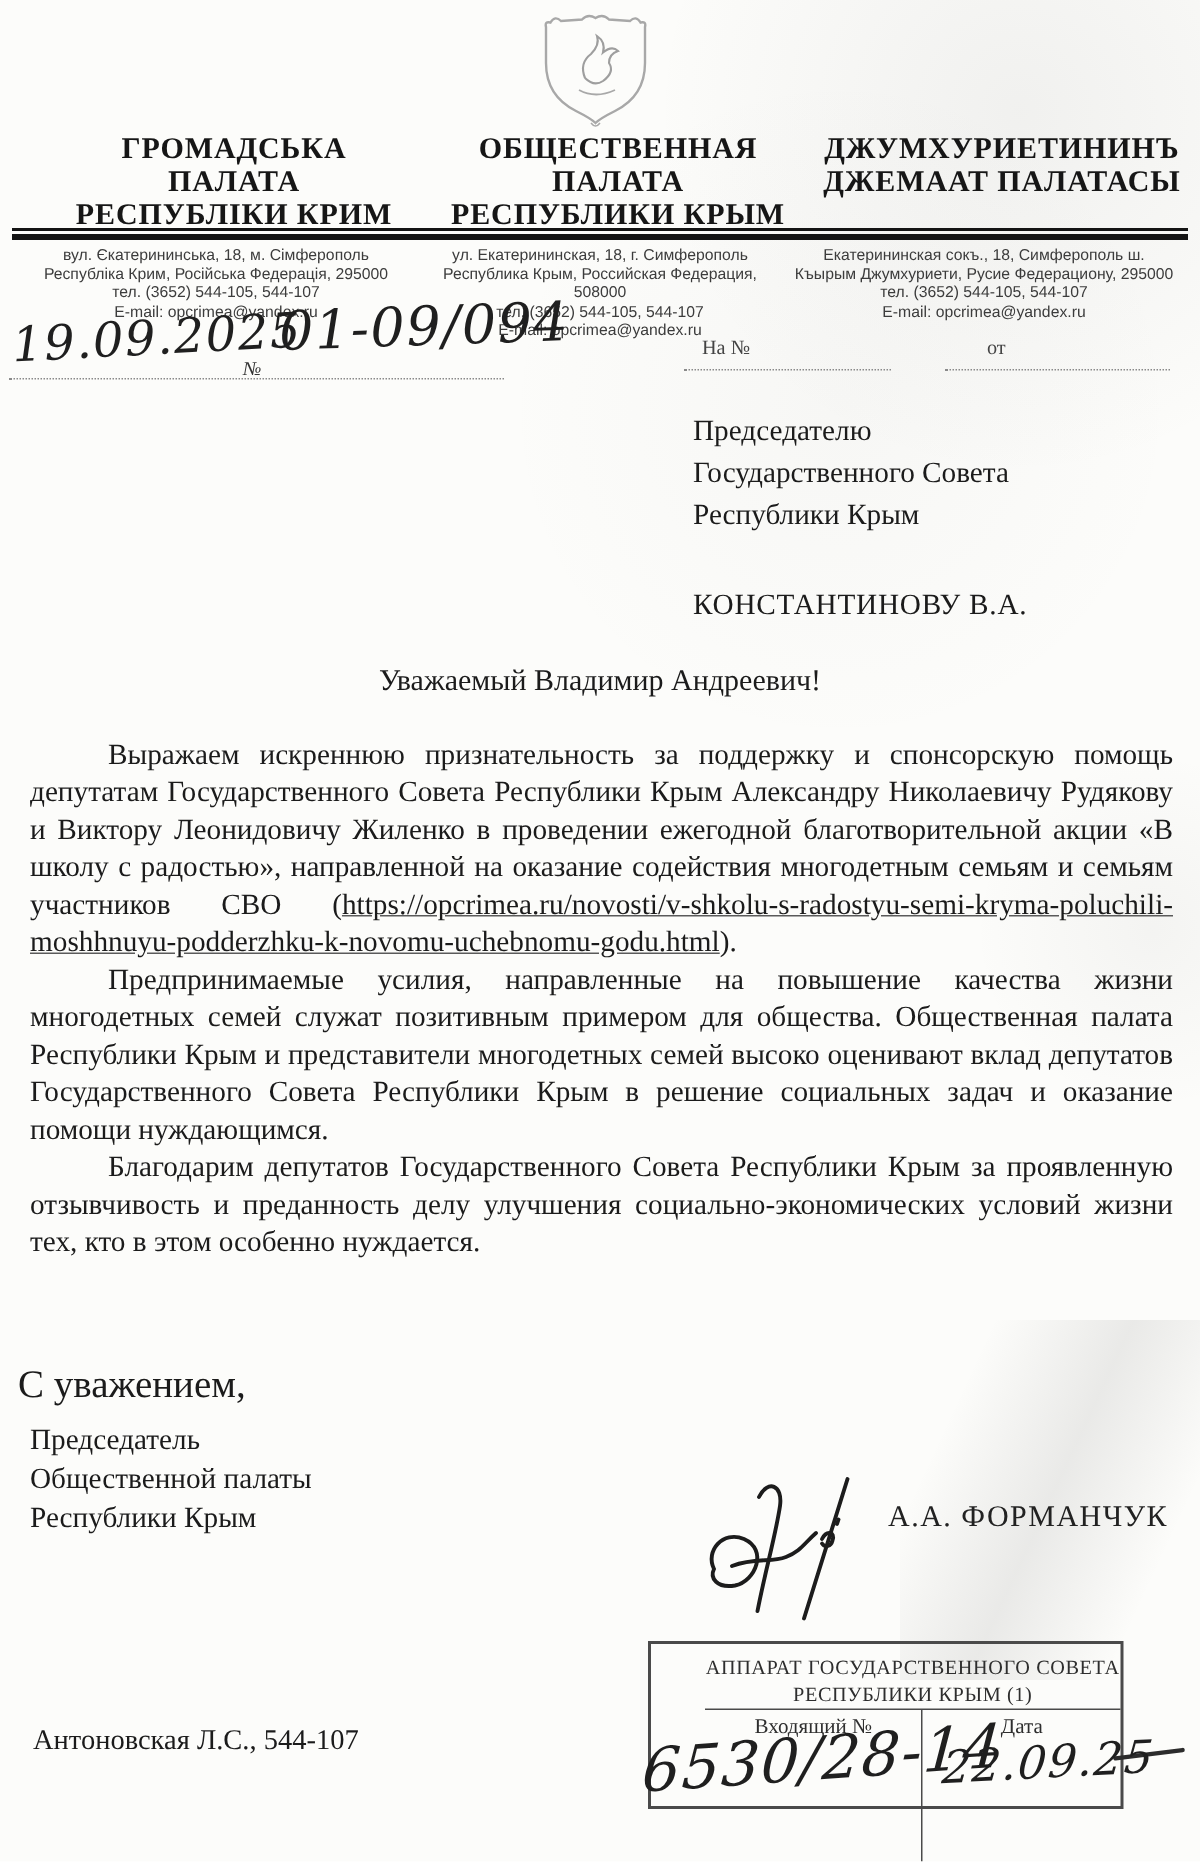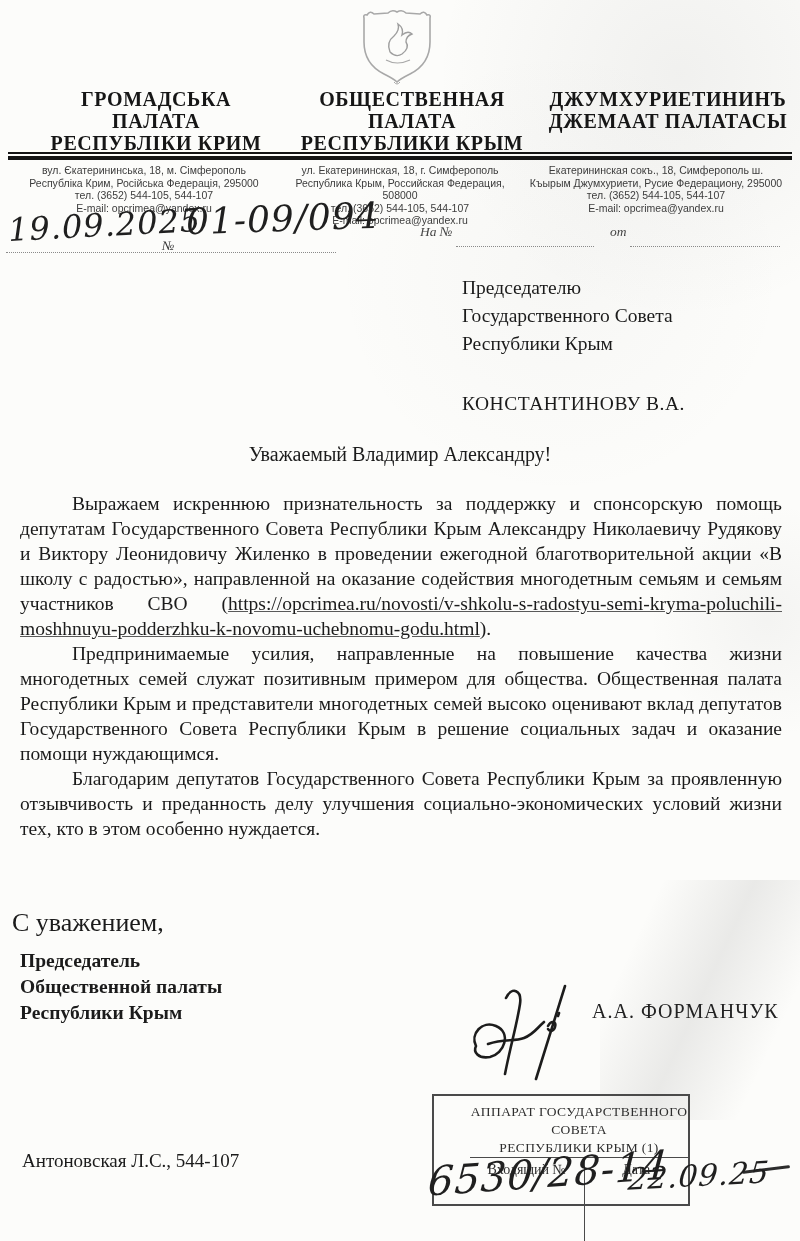--- a/index.html
+++ b/index.html
@@ -25,32 +25,32 @@
   .rule-thin { position:absolute; top:152px; left:8px; width:784px; height:0; border-top:2px solid #141414; }
   .rule-thick { position:absolute; top:156px; left:8px; width:784px; height:4px; background:#141414; }
   .contact-row { position:absolute; top:164px; left:0; width:800px; display:flex; font-family:"Liberation Sans", sans-serif; }
   .contact-col { text-align:center; font-size:10.5px; line-height:12.5px; color:#3c3c3c; }
   .contact-col.c1 { width:288px; } .contact-col.c2 { width:224px; } .contact-col.c3 { width:288px; }
   .hw { font-family:"DejaVu Serif", serif; font-style:italic; color:#1f1f1f; white-space:nowrap; }
   .hw-date { position:absolute; left:8px; top:206px; font-size:32px; transform:rotate(-3deg); letter-spacing:1px; }
   .num-sign { position:absolute; left:162px; top:238px; font-size:13px; font-style:italic; color:#333; }
   .hw-number { position:absolute; left:186px; top:198px; font-size:36px; transform:rotate(-2deg); letter-spacing:1px; }
   .dots { position:absolute; border-bottom:1.5px dotted #8a8a8a; height:0; }
-  .ref-label { position:absolute; font-size:13.5px; font-style:italic; color:#444; }
+  .ref-label { position:absolute; font-size:13.5px; color:#444;margin-left:48px; }
   .addressee { position:absolute; left:462px; top:274px; font-size:19.5px; line-height:28px; }
   .addressee-name { margin-top:32px; letter-spacing:0.5px;text-align:center; }
   .salutation { position:absolute; top:443px; left:0; width:800px; text-align:center; font-size:20px; }
   .body-text { position:absolute; top:491px; left:20px; width:762px; font-size:19.5px; line-height:25px; text-align:justify; }
   .body-text p { text-indent:52px; margin:0; }
   .doc-link { text-decoration:underline; text-decoration-color:#5a5a5a; }
   .regards { position:absolute; left:12px; top:908px; font-size:26px; }
-  .signer-title { position:absolute; left:20px; top:948px; font-size:19.5px; line-height:26px;font-weight:bold; }
+  .signer-title { position:absolute; left:20px; top:948px; font-size:19.5px; line-height:26px; }
   .signature-svg { position:absolute; left:470px; top:982px; }
   .signer-name { position:absolute; left:592px; top:1000px; font-size:20px; letter-spacing:1px; color:#222; }
-  .stamp { position:absolute; left:432px; top:1094px; width:258px; height:112px; border:2px solid #4a4a4a; color:#2e2e2e;padding-left:36px; }
+  .stamp { position:absolute; left:432px; top:1094px; width:317px; height:112px; border:2px solid #4a4a4a; color:#2e2e2e;padding-left:36px; }
   .stamp-title { padding-top:7px; text-align:center; font-size:13.5px; line-height:18px; letter-spacing:0.4px; }
   .stamp-fields { display:flex; border-top:1.5px solid #4a4a4a; height:100%; }
   .stamp-cell { font-size:14px; padding-top:4px; text-align:center; }
   .stamp-cell.left { width:158px; }
   .stamp-cell.right { width:145px; border-left:1.5px solid #4a4a4a; }
   .hw-incoming { position:absolute; left:428px; top:1150px; font-size:40px; transform:rotate(-4deg) skewX(-8deg); letter-spacing:1px; z-index:3; }
   .hw-stampdate { position:absolute; left:628px; top:1158px; font-size:30px; transform:rotate(-3deg) skewX(-8deg); letter-spacing:1px; z-index:3; }
   .pen-tail { position:absolute; left:742px; top:1168px; width:48px; height:2.5px; background:#2c2c2c; transform:rotate(-7deg); border-radius:2px; }
   .executor { position:absolute; left:22px; top:1150px; font-size:19px; }
 </style>
@@ -122,21 +122,21 @@
   <span class="ref-label" style="left:610px; top:224px;">от</span>
   <div class="dots" style="left:630px; top:246px; width:150px;"></div>
 
   <div class="addressee">
     <div>Председателю</div>
     <div>Государственного Совета</div>
     <div>Республики Крым</div>
     <div class="addressee-name">КОНСТАНТИНОВУ В.А.</div>
   </div>
 
-  <div class="salutation">Уважаемый Владимир Александру!</div>
+  <div class="salutation">Уважаемый Владимир Андреевич!</div>
 
   <div class="body-text">
     <p><span>Выражаем искреннюю признательность за поддержку и спонсорскую помощь депутатам Государственного Совета Республики Крым Александру Николаевичу Рудякову и Виктору Леонидовичу Жиленко в проведении ежегодной благотворительной акции «В школу с радостью», направленной на оказание содействия многодетным семьям и семьям участников СВО (</span><span class="doc-link">https://opcrimea.ru/novosti/v-shkolu-s-radostyu-semi-kryma-poluchili-moshhnuyu-podderzhku-k-novomu-uchebnomu-godu.html</span><span>).</span></p>
     <p>Предпринимаемые усилия, направленные на повышение качества жизни многодетных семей служат позитивным примером для общества. Общественная палата Республики Крым и представители многодетных семей высоко оценивают вклад депутатов Государственного Совета Республики Крым в решение социальных задач и оказание помощи нуждающимся.</p>
     <p>Благодарим депутатов Государственного Совета Республики Крым за проявленную отзывчивость и преданность делу улучшения социально-экономических условий жизни тех, кто в этом особенно нуждается.</p>
   </div>
 
   <div class="regards">С уважением,</div>
 
   <div class="signer-title">

